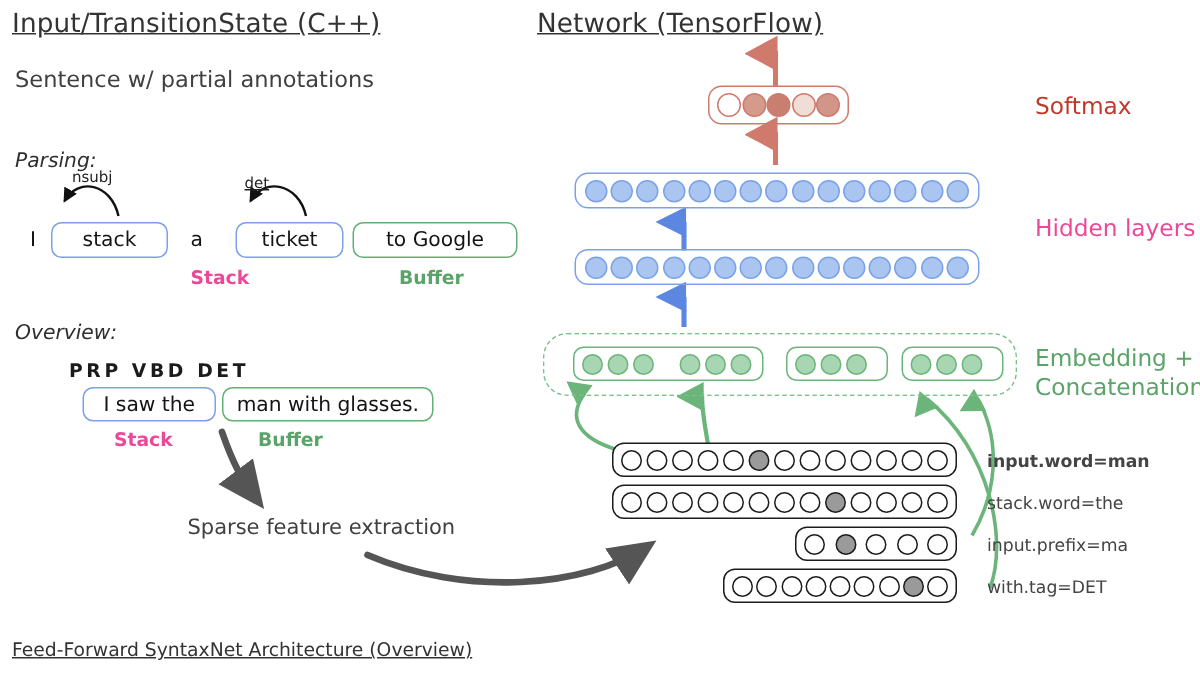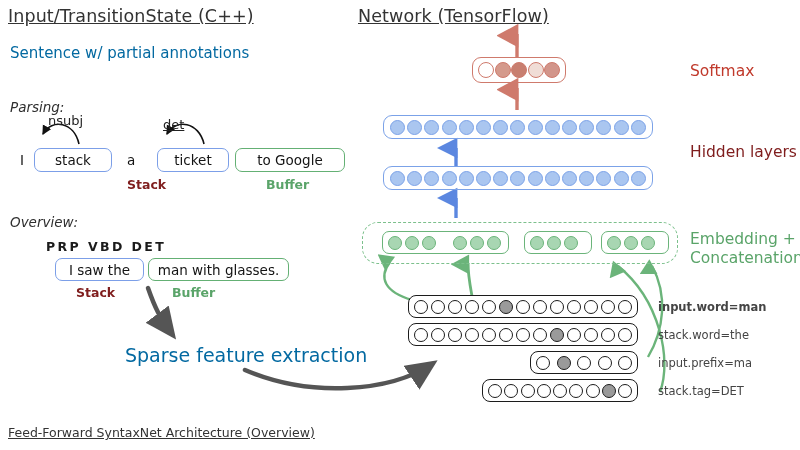--- a/index.html
+++ b/index.html
@@ -2,31 +2,31 @@
 <html><head>
 <meta charset="utf-8">
 <style>
   html,body{margin:0;padding:0;background:#ffffff;}
   body{width:800px;height:450px;position:relative;overflow:hidden;
        font-family:"DejaVu Sans","Liberation Sans",sans-serif;color:#3a3a3a;}
   .abs{position:absolute;}
   
   .title{font-size:17.5px;color:#333;text-decoration:underline;white-space:nowrap;
          letter-spacing:.1px;}
-  .caption{font-size:15px;color:#0369a1;white-space:nowrap;}
+  .caption{font-size:15px;color:#404040;white-space:nowrap;}
   .ital{font-style:italic;font-size:13.5px;color:#2f2f2f;white-space:nowrap;}
   .footer{font-size:12.5px;color:#333;text-decoration:underline;white-space:nowrap;}
   .sidelabel{font-size:15.5px;white-space:nowrap;}
-  .blue{color:#7f1d1d;}
+  .blue{color:#ec4899;}
   .green{color:#5aa469;}
   .red{color:#c0392b;}
   .featlbl{font-size:11.5px;color:#444;white-space:nowrap;}
   .taglbl{font-size:12.5px;font-weight:bold;color:#1b1b1b;white-space:nowrap;
           letter-spacing:2.4px;}
-  .arclbl{font-size:13px;color:#222;white-space:nowrap;}
+  .arclbl{font-size:10px;color:#222;white-space:nowrap;}
   .stackbuf{font-size:12.5px;font-weight:bold;white-space:nowrap;}
   
   .chip{border-radius:7px;display:flex;align-items:center;justify-content:center;
         box-sizing:border-box;font-size:13.5px;color:#141414;white-space:nowrap;}
   .chip.b{border:1.7px solid #7c9fe8;}
   .chip.g{border:1.7px solid #64b074;}
   .plain{font-size:13.5px;color:#141414;white-space:nowrap;}
   
   .nbox{box-sizing:border-box;display:flex;align-items:center;position:absolute;}
   .nbox.blue-b{border:1.6px solid #7ba2e8;border-radius:9px;}
@@ -92,21 +92,21 @@
 <div class="abs chip g" style="left:148px;top:258px;width:141px;height:23px;">man  with  glasses.</div>
 
 <div class="abs stackbuf blue" style="left:76px;top:285px;">Stack</div>
 <div class="abs stackbuf green" style="left:172px;top:285px;">Buffer</div>
 
 <svg class="abs" style="left:0;top:0;width:800px;height:450px;">
   <path d="M148,288 C155,308 160,318 172,334" stroke="#555" stroke-width="4.5" fill="none" stroke-linecap="round" marker-end="url(#grayHead)"></path>
   <path d="M245,370 C310,398 390,392 432,364" stroke="#555" stroke-width="4.5" fill="none" stroke-linecap="round" marker-end="url(#grayHead)"></path>
 </svg>
 
-<div class="abs caption" style="left:125px;top:344px;font-size:19px;">Sparse feature extraction</div>
+<div class="abs caption" style="left:125px;top:344px;font-size:14px;">Sparse feature extraction</div>
 
 <div class="abs footer" style="left:8px;top:425px;">Feed-Forward SyntaxNet Architecture (Overview)</div>
 
 <div class="abs title" style="left:358px;top:6px;">Network (TensorFlow)</div>
 
 <svg class="abs" style="left:0;top:0;width:800px;height:450px;">
   <path d="M412,300 C385,292 378,278 390,262" stroke="#6bb47a" stroke-width="2.4" fill="none" marker-end="url(#greenHead)"></path>
   <path d="M472,296 C470,285 468,275 468,263" stroke="#6bb47a" stroke-width="2.8" fill="none" marker-end="url(#greenHead)"></path>
   <path d="M660,392 C672,360 660,300 618,266" stroke="#6bb47a" stroke-width="2.4" fill="none" marker-end="url(#greenHead)"></path>
   <path d="M648,357 C664,330 668,295 652,266" stroke="#6bb47a" stroke-width="2.4" fill="none" marker-end="url(#greenHead)"></path>
@@ -247,13 +247,13 @@
   <div class="dot hollow" style="width:14px;height:14px;"></div>
   <div class="dot hollow" style="width:14px;height:14px;"></div>
   <div class="dot hollow" style="width:14px;height:14px;"></div>
   <div class="dot hollow" style="width:14px;height:14px;"></div>
   <div class="dot hollow" style="width:14px;height:14px;"></div>
   <div class="dot hollow" style="width:14px;height:14px;"></div>
   <div class="dot hollow" style="width:14px;height:14px;"></div>
   <div class="dot filled" style="width:14px;height:14px;"></div>
   <div class="dot hollow" style="width:14px;height:14px;"></div>
 </div>
-<div class="abs featlbl" style="left:658px;top:384px;">stack.tag=DET</div>
+<div class="abs featlbl" style="left:658px;top:384px;">with.tag=DET</div>
 
 </body></html>

